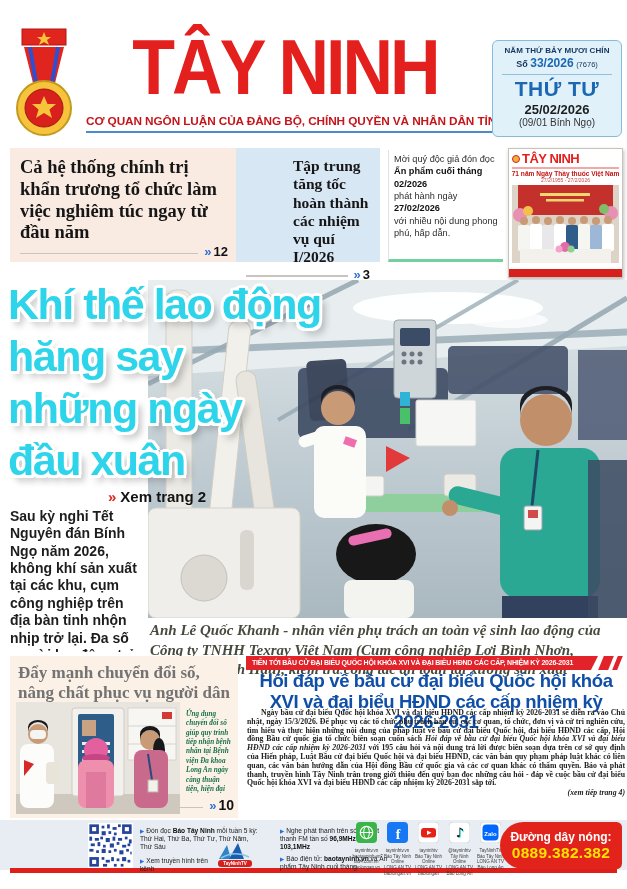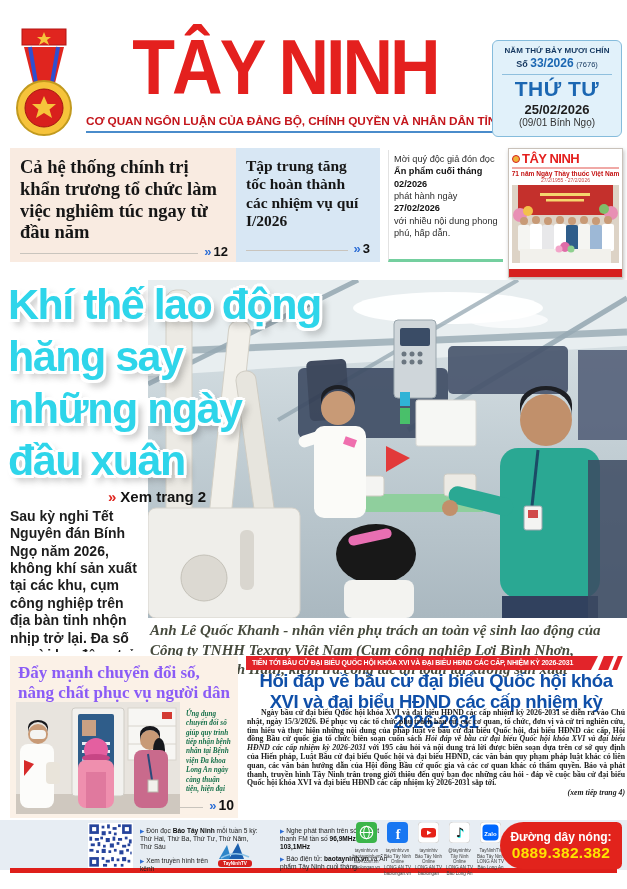--- a/index.html
+++ b/index.html
@@ -24,21 +24,21 @@
   .db-weekday { font-size:21px; font-weight:900; color:#1b67b2; letter-spacing:0.5px; }
   .db-date { font-size:13px; font-weight:800; color:#1d1d1d; margin-top:1px; }
   .db-lunar { font-size:10px; color:#333; }
 
   
   .teaser { padding:9px 10px 6px; display:flex; flex-direction:column; }
   .teaser1 { left:10px; top:148px; width:228px; height:114px; background:#f9ebe1; }
   .teaser2 { left:236px; top:148px; width:144px; height:114px; background:#d8e7f4; }
   .teaser h2 { font-family:"Liberation Serif", serif; font-weight:700; color:#161616; line-height:1.18; }
   .teaser1 h2 { font-size:18.5px; }
-  .teaser2 h2 { font-size:15.5px; }
+  .teaser2 h2 { font-size:15.5px;margin-left:47px; }
   .pagejump { margin-top:auto; display:flex; align-items:flex-end; }
   .pj-line { flex:1; height:1.5px; background:#c9c4bd; margin-bottom:5px; }
   .pj-chev { color:#2f6fd6; font-weight:800; font-size:13px; margin:0 2px 0 6px; }
   .pj-num { color:#111; font-weight:800; font-size:13px; }
 
   
   .promo { left:388px; top:150px; width:115px; height:112px; background:#fff;
     border-left:1px solid #e2e2e2; border-bottom:3px solid #74cf9f;
     font-size:9.2px; color:#2c2c2c; line-height:1.34; padding:3px 5px; }
   .promo b { color:#101010; }
@@ -66,21 +66,21 @@
   .see { left:96px; top:488px; font-size:15px; font-weight:800; color:#131313;margin-left:12px; }
   .see .chev { color:#e0251f; margin-right:4px; }
   .lead { left:10px; top:508px; width:136px; height:144px; overflow:hidden;
     font-size:14px; font-weight:700; color:#1d1d1d; line-height:1.24; }
   .main-cap { left:150px; top:621px; width:474px; font-family:"Liberation Serif", serif;
     font-style:italic; font-weight:700; font-size:15px; color:#474b3e; line-height:1.3; }
 
   
   .ds-block { left:10px; top:656px; width:228px; height:162px; background:#fbf1e7; }
   .ds-h { padding:7px 8px 4px; font-family:"Liberation Serif", serif; font-weight:700;
-    font-size:17px; line-height:1.16; color:#8b5cf6; }
+    font-size:17px; line-height:1.16; color:#737373; }
   .ds-photo { left:16px; top:702px; width:164px; height:112px; }
   .ds-cap { left:186px; top:710px; width:48px; font-family:"Liberation Serif", serif;
     font-style:italic; font-weight:700; font-size:7.2px; line-height:1.3; color:#17714b; }
   .ds-page { left:180px; top:797px; width:54px; display:flex; align-items:flex-end; }
   .ds-page .pj-num { font-size:14px; }
 
   
   .kicker { left:246px; top:656px; width:352px; height:14px; background:#e2242a; color:#fff;
     font-size:7px; font-weight:700; line-height:14px; padding:0 6px; white-space:nowrap;
     letter-spacing:-0.2px; clip-path:polygon(0 0,100% 0,98% 100%,0 100%); }

